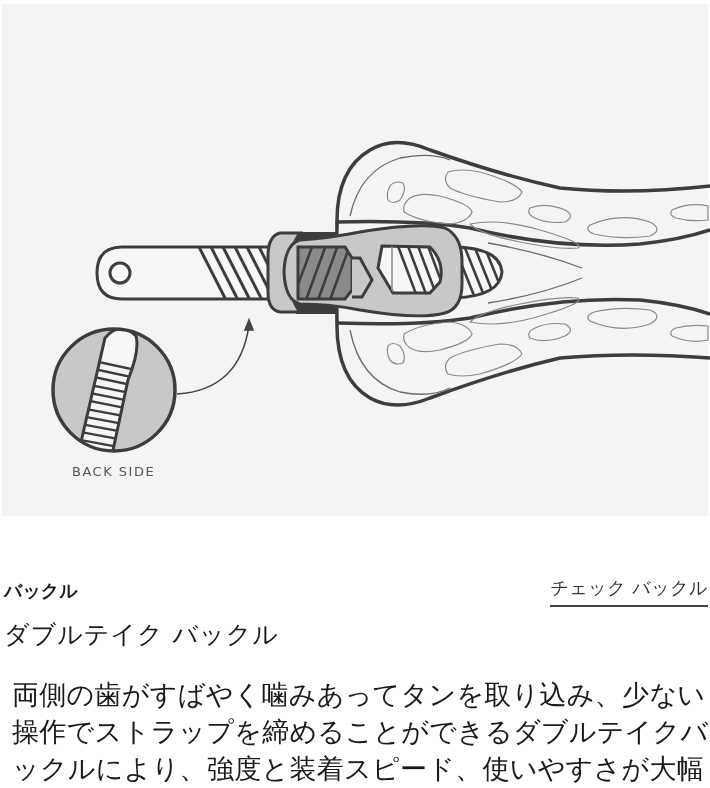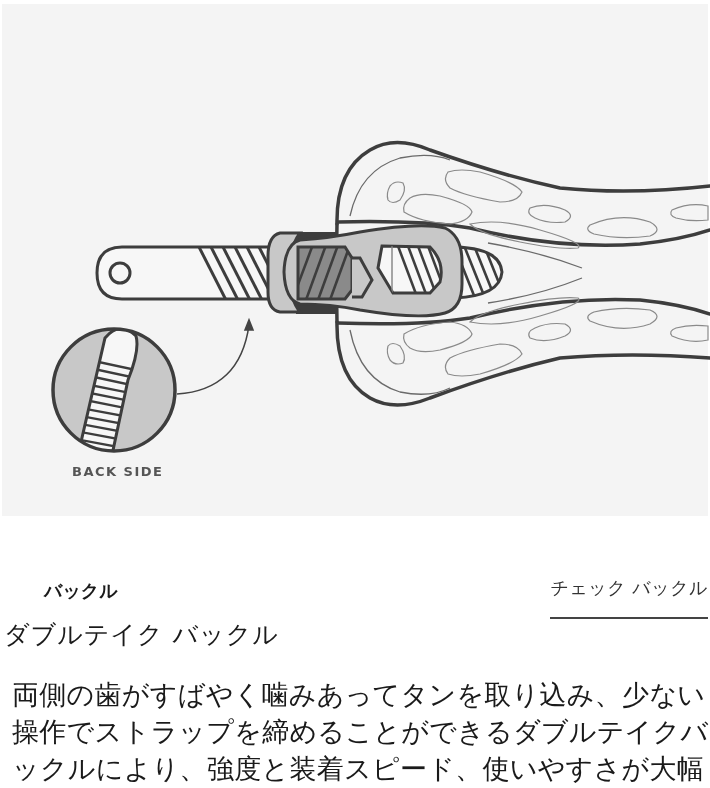--- a/index.html
+++ b/index.html
@@ -7,35 +7,35 @@
     body { font-family: "DejaVu Sans", "Liberation Sans", sans-serif; color: #1a1a1a; position: relative; }
 
     .illustration {
       position: absolute; left: 2px; top: 4px; width: 706px; height: 512px;
       background: #f4f4f4;
     }
     .illustration svg { position: absolute; left: -2px; top: -4px; width: 710px; height: 520px; }
 
     .back-label {
       position: absolute; left: 70px; top: 460px;
-      font-family: "DejaVu Sans", sans-serif; font-weight: bold;
+      font-family: "DejaVu Sans", sans-serif; font-weight: normal;
       font-size: 13px; letter-spacing: 1.5px; color: #555555;
     }
 
     .meta-row {
       position: absolute; left: 4px; right: 2px; top: 576px; height: 34px;
     }
     .category {
       position: absolute; left: 0; top: 3px;
-      font-size: 18px; font-weight: bold; color: #1a1a1a; margin-left: 40px;
+      font-size: 18px; font-weight: bold; color: #1a1a1a;
     }
     .check-link {
       position: absolute; right: 0; top: 0;
       font-size: 18px; color: #333333; text-decoration: none;
-      padding-bottom: 17px; border-bottom: 2px solid #444444;
+      padding-bottom: 5px; border-bottom: 2px solid #444444;
       cursor: pointer; letter-spacing: 0.5px;
     }
 
     .title {
       position: absolute; left: 4px; top: 618px;
       font-size: 25px; font-weight: normal; color: #1a1a1a; letter-spacing: 1px;
     }
     .description {
       position: absolute; left: 12px; top: 676px; width: 706px;
       font-size: 27px; line-height: 37px; color: #1a1a1a; letter-spacing: 0.3px;

